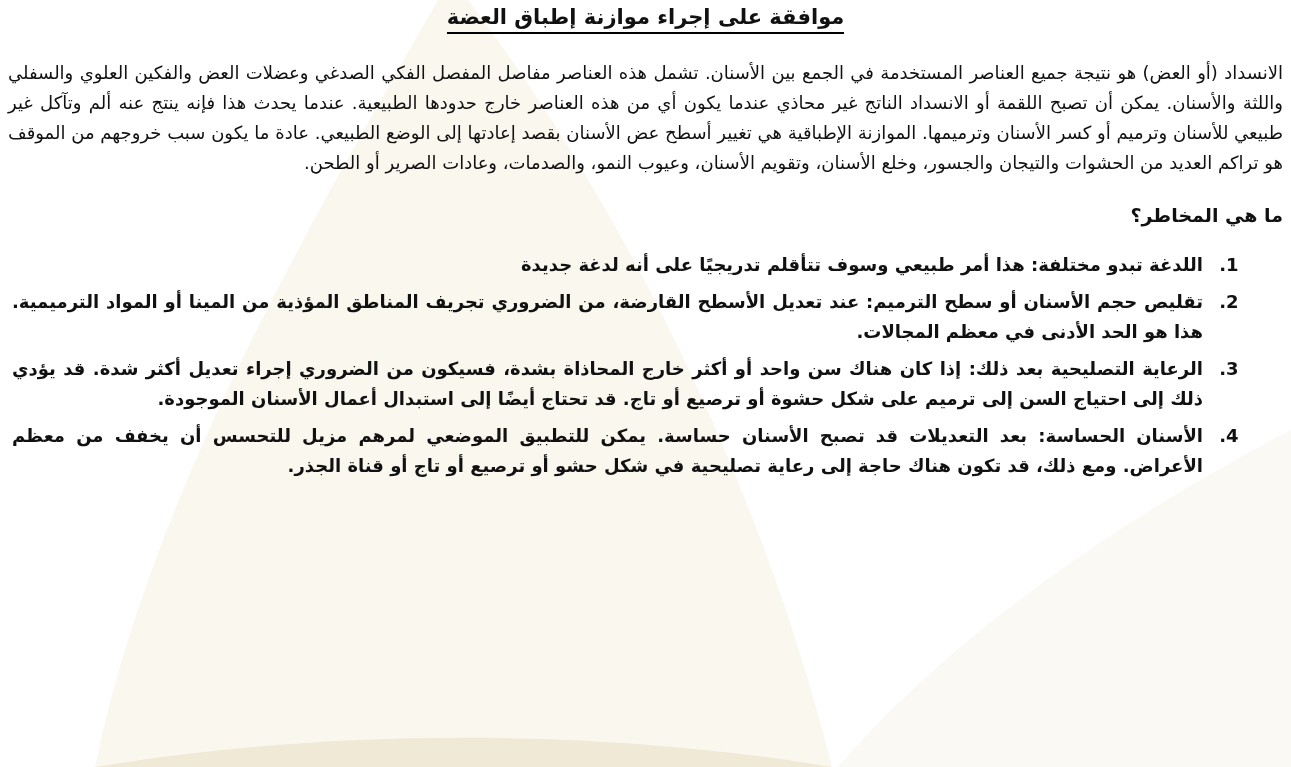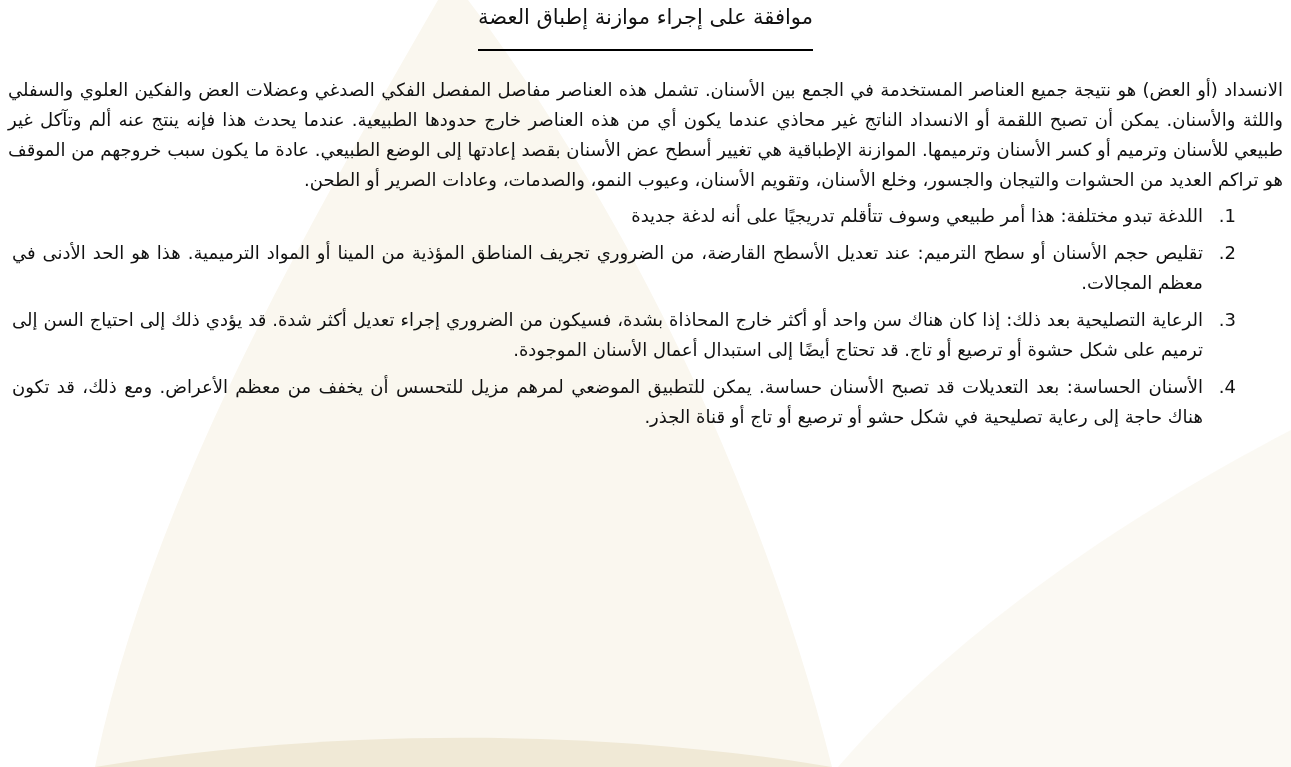--- a/index.html
+++ b/index.html
@@ -25,44 +25,45 @@
     direction: rtl;
     padding: 3px 8px 0 8px;
   }
   .title-wrap {
     text-align: center;
     margin-top: 2px;
   }
   .doc-title {
     display: inline-block;
     font-size: 21px;
-    font-weight: normal;
+    font-weight: bold;
     border-bottom: 2px solid #000;
-    padding-bottom: 20px;
+    padding-bottom: 3px;
     letter-spacing: 0.2px;
   }
   .section-heading {
     font-size: 19px;
     font-weight: bold;
   }
   .heading-benefits { margin-top: 54px; }
   .heading-risks   { margin-top: 26px; }
   .body-paragraph {
     margin-top: 24px;
     font-size: 18px;
     line-height: 30px;
     text-align: justify;
     text-justify: inter-word;
   }
   ol.risk-list {
-    margin-top: 6px;
+    margin-top: 24px;
     padding-right: 70px;
     padding-left: 4px;
     list-style: decimal;
     list-style-position: outside;
+    font-weight: bold;
   }
   ol.risk-list li {
     font-size: 18px;
     line-height: 30px;
     text-align: justify;
     margin-bottom: 7px;
     padding-right: 10px;
   }
 </style>
 </head>
@@ -76,20 +77,21 @@
 
 <div class="page">
 
   <div class="title-wrap">
     <span class="doc-title">موافقة على إجراء موازنة إطباق العضة</span>
   </div>
 
 
   <p class="body-paragraph">الانسداد (أو العض) هو نتيجة جميع العناصر المستخدمة في الجمع بين الأسنان. تشمل هذه العناصر مفاصل المفصل الفكي الصدغي وعضلات العض والفكين العلوي والسفلي واللثة والأسنان. يمكن أن تصبح اللقمة أو الانسداد الناتج غير محاذي عندما يكون أي من هذه العناصر خارج حدودها الطبيعية. عندما يحدث هذا فإنه ينتج عنه ألم وتآكل غير طبيعي للأسنان وترميم أو كسر الأسنان وترميمها. الموازنة الإطباقية هي تغيير أسطح عض الأسنان بقصد إعادتها إلى الوضع الطبيعي. عادة ما يكون سبب خروجهم من الموقف هو تراكم العديد من الحشوات والتيجان والجسور، وخلع الأسنان، وتقويم الأسنان، وعيوب النمو، والصدمات، وعادات الصرير أو الطحن.</p>
 
+  <h2 class="section-heading heading-risks">ما هي المخاطر؟</h2>
 
   <ol class="risk-list">
     <li>اللدغة تبدو مختلفة: هذا أمر طبيعي وسوف تتأقلم تدريجيًا على أنه لدغة جديدة</li>
     <li>تقليص حجم الأسنان أو سطح الترميم: عند تعديل الأسطح القارضة، من الضروري تجريف المناطق المؤذية من المينا أو المواد الترميمية. هذا هو الحد الأدنى في معظم المجالات.</li>
     <li>الرعاية التصليحية بعد ذلك: إذا كان هناك سن واحد أو أكثر خارج المحاذاة بشدة، فسيكون من الضروري إجراء تعديل أكثر شدة. قد يؤدي ذلك إلى احتياج السن إلى ترميم على شكل حشوة أو ترصيع أو تاج. قد تحتاج أيضًا إلى استبدال أعمال الأسنان الموجودة.</li>
     <li>الأسنان الحساسة: بعد التعديلات قد تصبح الأسنان حساسة. يمكن للتطبيق الموضعي لمرهم مزيل للتحسس أن يخفف من معظم الأعراض. ومع ذلك، قد تكون هناك حاجة إلى رعاية تصليحية في شكل حشو أو ترصيع أو تاج أو قناة الجذر.</li>
   </ol>
 
 </div>
 

